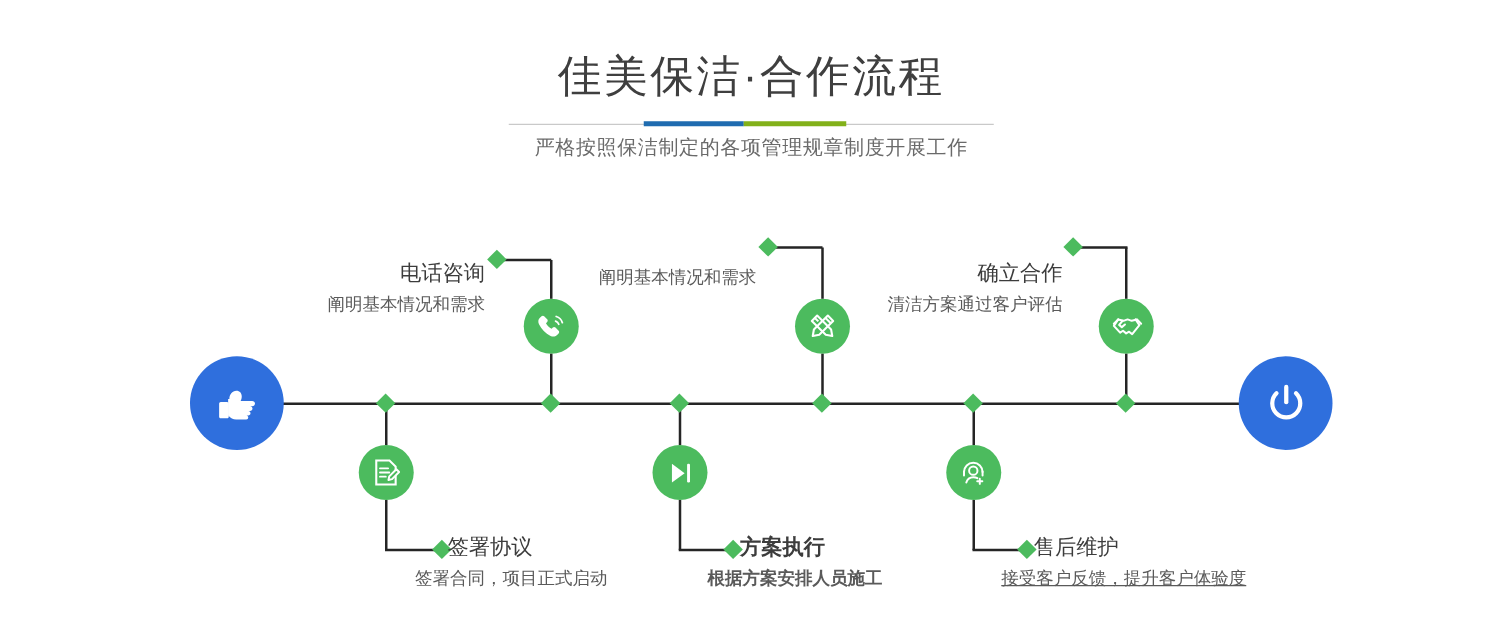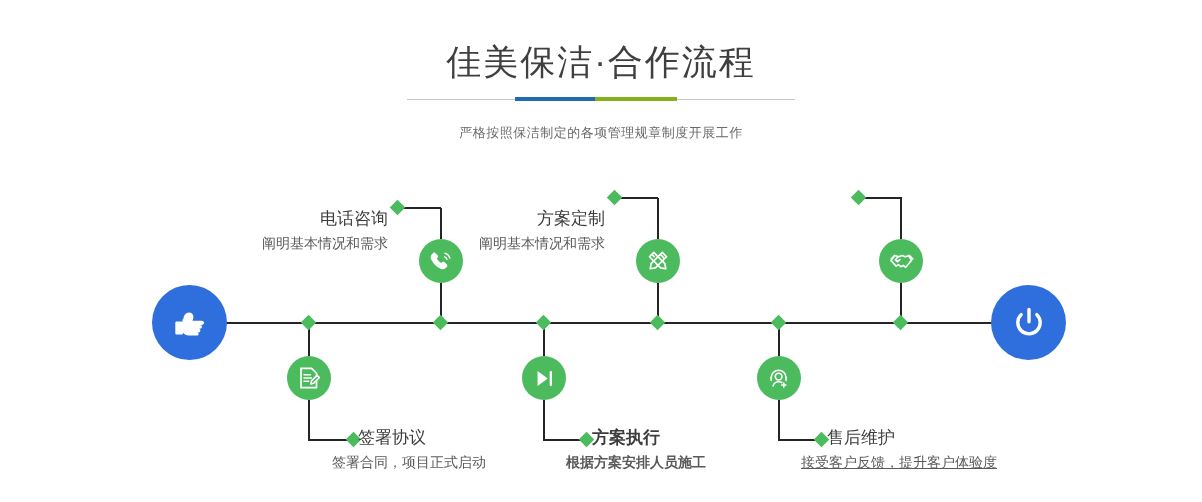--- a/index.html
+++ b/index.html
@@ -44,23 +44,23 @@
     width: 80px; height: 4px;
     background: #1f6cb0;
   }
   .divider .seg-green {
     position: absolute;
     left: 188px; top: 2px;
     width: 82px; height: 4px;
     background: #82b11a;
   }
   .subtitle {
-    font-size: 13px;
+    font-size: 16px;
     color: #6a6a6a;
-    margin-top: 21px;
+    margin-top: 5px;
     letter-spacing: 0.5px;
   }
 
   
   .timeline-axis {
     position: absolute;
     left: 160px; top: 322px;
     width: 885px; height: 2px;
     background: #252525;
   }
@@ -202,21 +202,20 @@
         </g>
       </svg>
     </span>
   </div>
   <div class="vline" style="left:657px; top:198px; height:41px;"></div>
   <div class="vline" style="left:657px; top:283px; height:40px;"></div>
   <div class="hline" style="left:614px; top:197px; width:44px;"></div>
   <div class="diamond" style="left:609px; top:192px;"></div>
   <div class="diamond" style="left:652px; top:317px;"></div>
   <div class="label right-al" style="left:450px; top:186px; width:155px;">
-    <div class="lb-title">方案定制</div>
     <div class="lb-desc">阐明基本情况和需求</div>
   </div>
 
   <div class="node" style="left:522px; top:356px;">
     <span>
       <svg width="25" height="25" viewBox="0 0 28 28">
         <path fill="#ffffff" d="M6.2 5.6l11.4 8.4-11.4 8.4z"></path>
         <rect fill="#ffffff" x="19.8" y="5.6" width="2.6" height="16.8" rx="1.1"></rect>
       </svg>
     </span>
@@ -240,20 +239,24 @@
           <path d="M10.4 9l-2.8 3.4 2.2 1.8 2.6-2.2"></path>
         </g>
       </svg>
     </span>
   </div>
   <div class="vline" style="left:900px; top:198px; height:41px;"></div>
   <div class="vline" style="left:900px; top:283px; height:40px;"></div>
   <div class="hline" style="left:858px; top:197px; width:44px;"></div>
   <div class="diamond" style="left:853px; top:192px;"></div>
   <div class="diamond" style="left:895px; top:317px;"></div>
+  <div class="label right-al" style="left:695px; top:186px; width:155px;">
+    <div class="lb-title">确立合作</div>
+    <div class="lb-desc">清洁方案通过客户评估</div>
+  </div>
 
   <div class="node" style="left:757px; top:356px;">
     <span>
       <svg width="26" height="26" viewBox="0 0 28 28">
         <g fill="none" stroke="#ffffff" stroke-width="1.7" stroke-linecap="round" stroke-linejoin="round">
           <path d="M5.6 13.6a8 8 0 0 1 16 0"></path>
           <path d="M5.6 13.2v3.4M21.6 13.2v3.4"></path>
           <circle cx="13.6" cy="12.4" r="3.6"></circle>
           <path d="M7.6 22.6c.8-3 3.2-4.6 6-4.6 1.3 0 2.5.3 3.5.9"></path>
           <path d="M19.2 19.4v4.4M17 21.6h4.4"></path>

